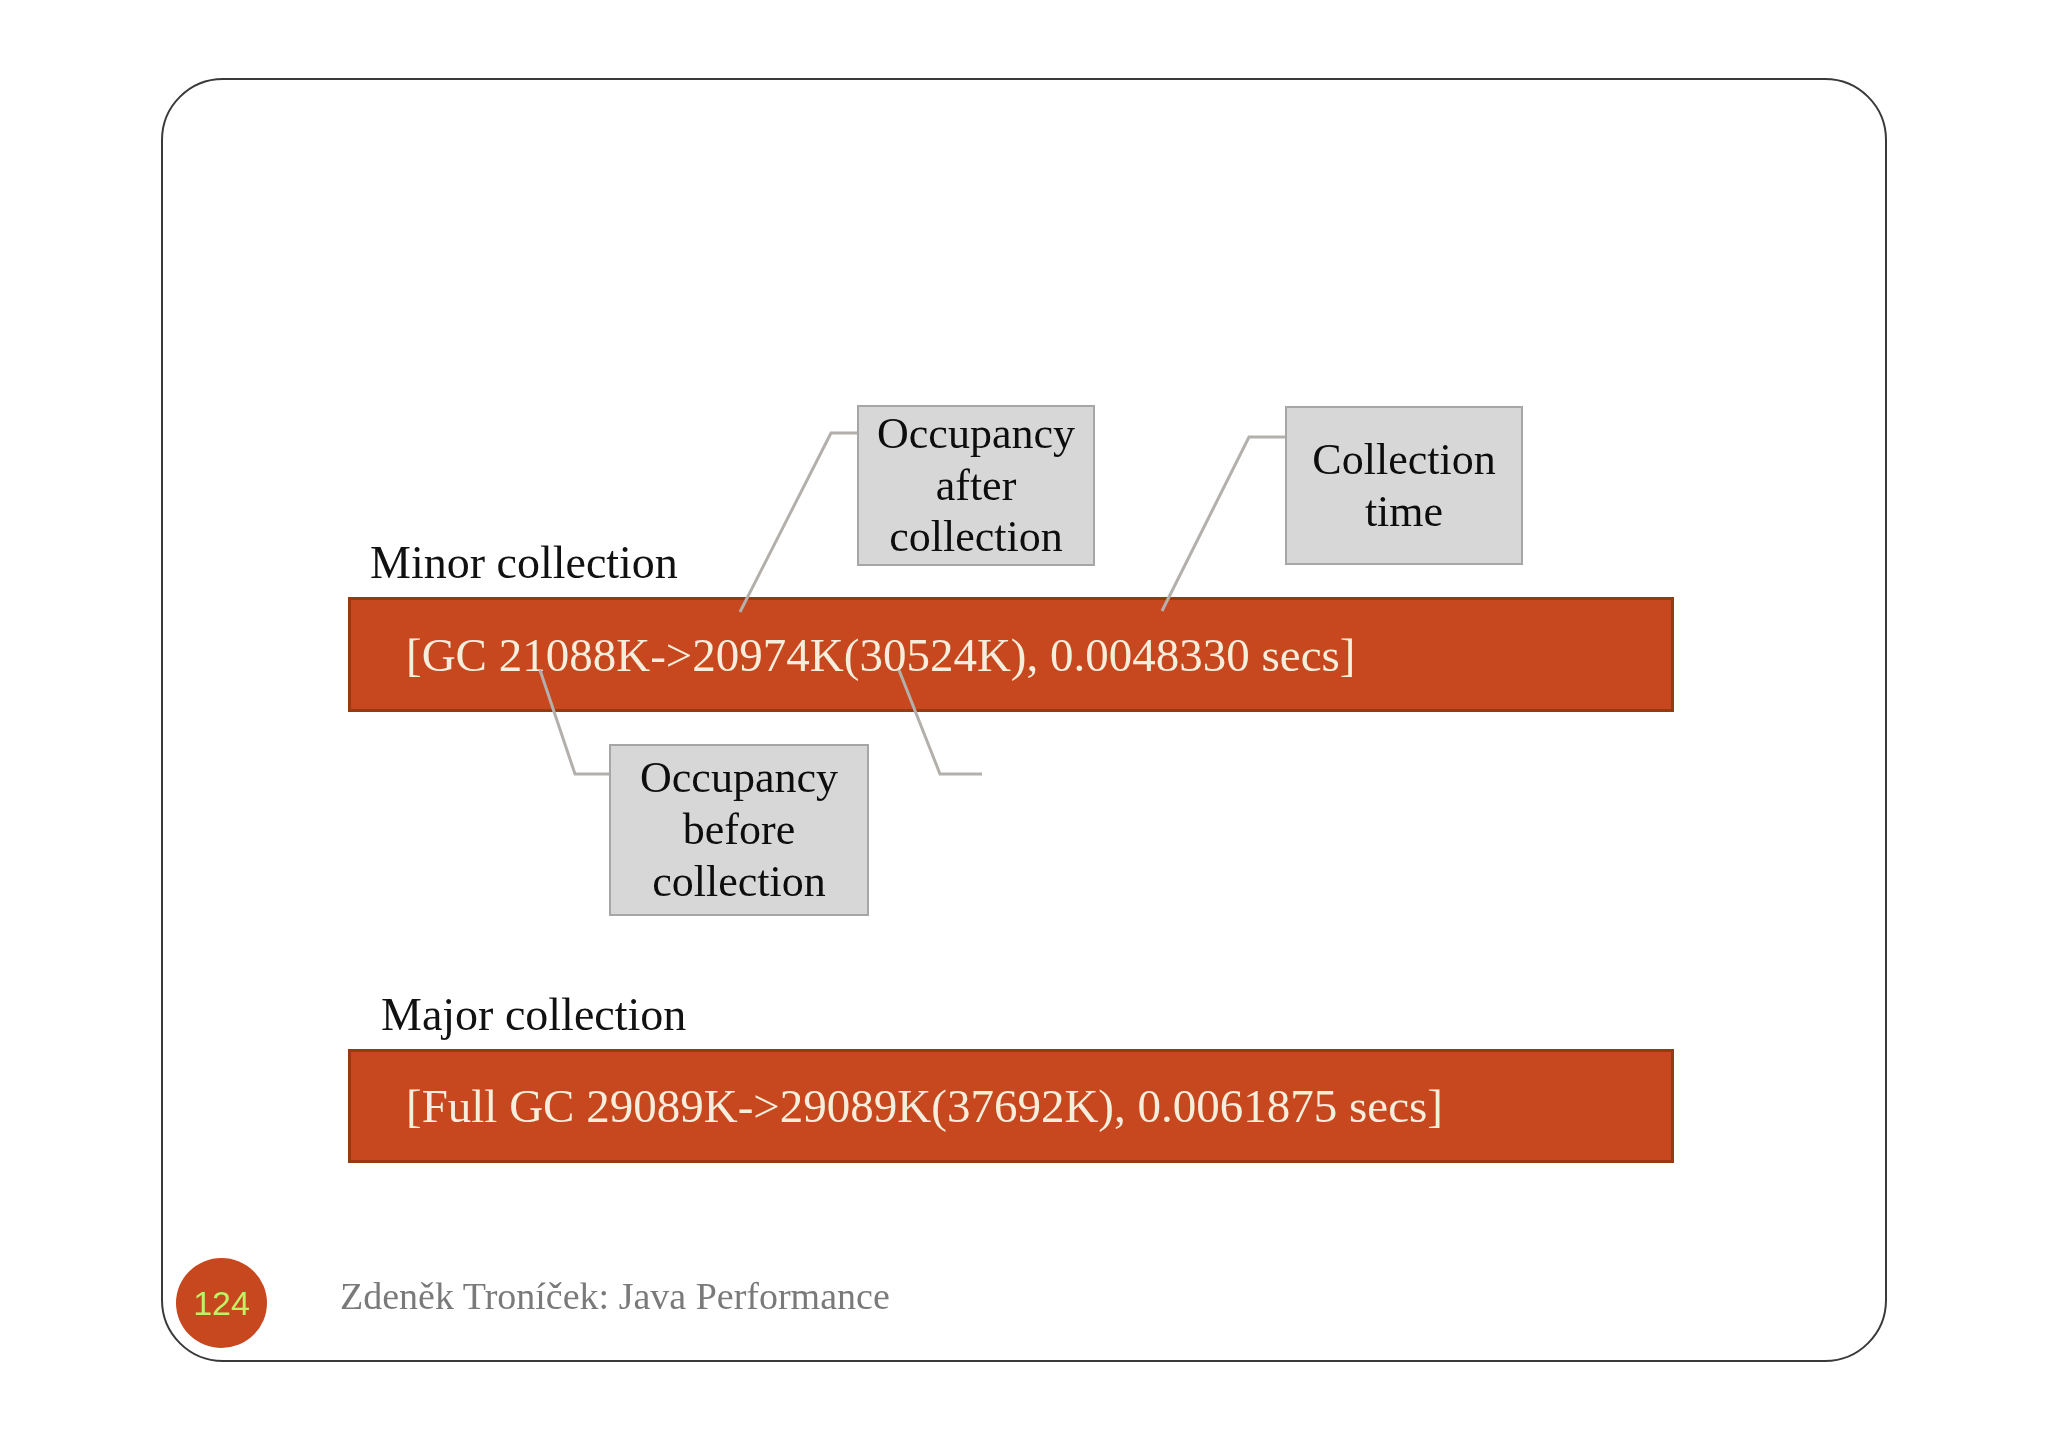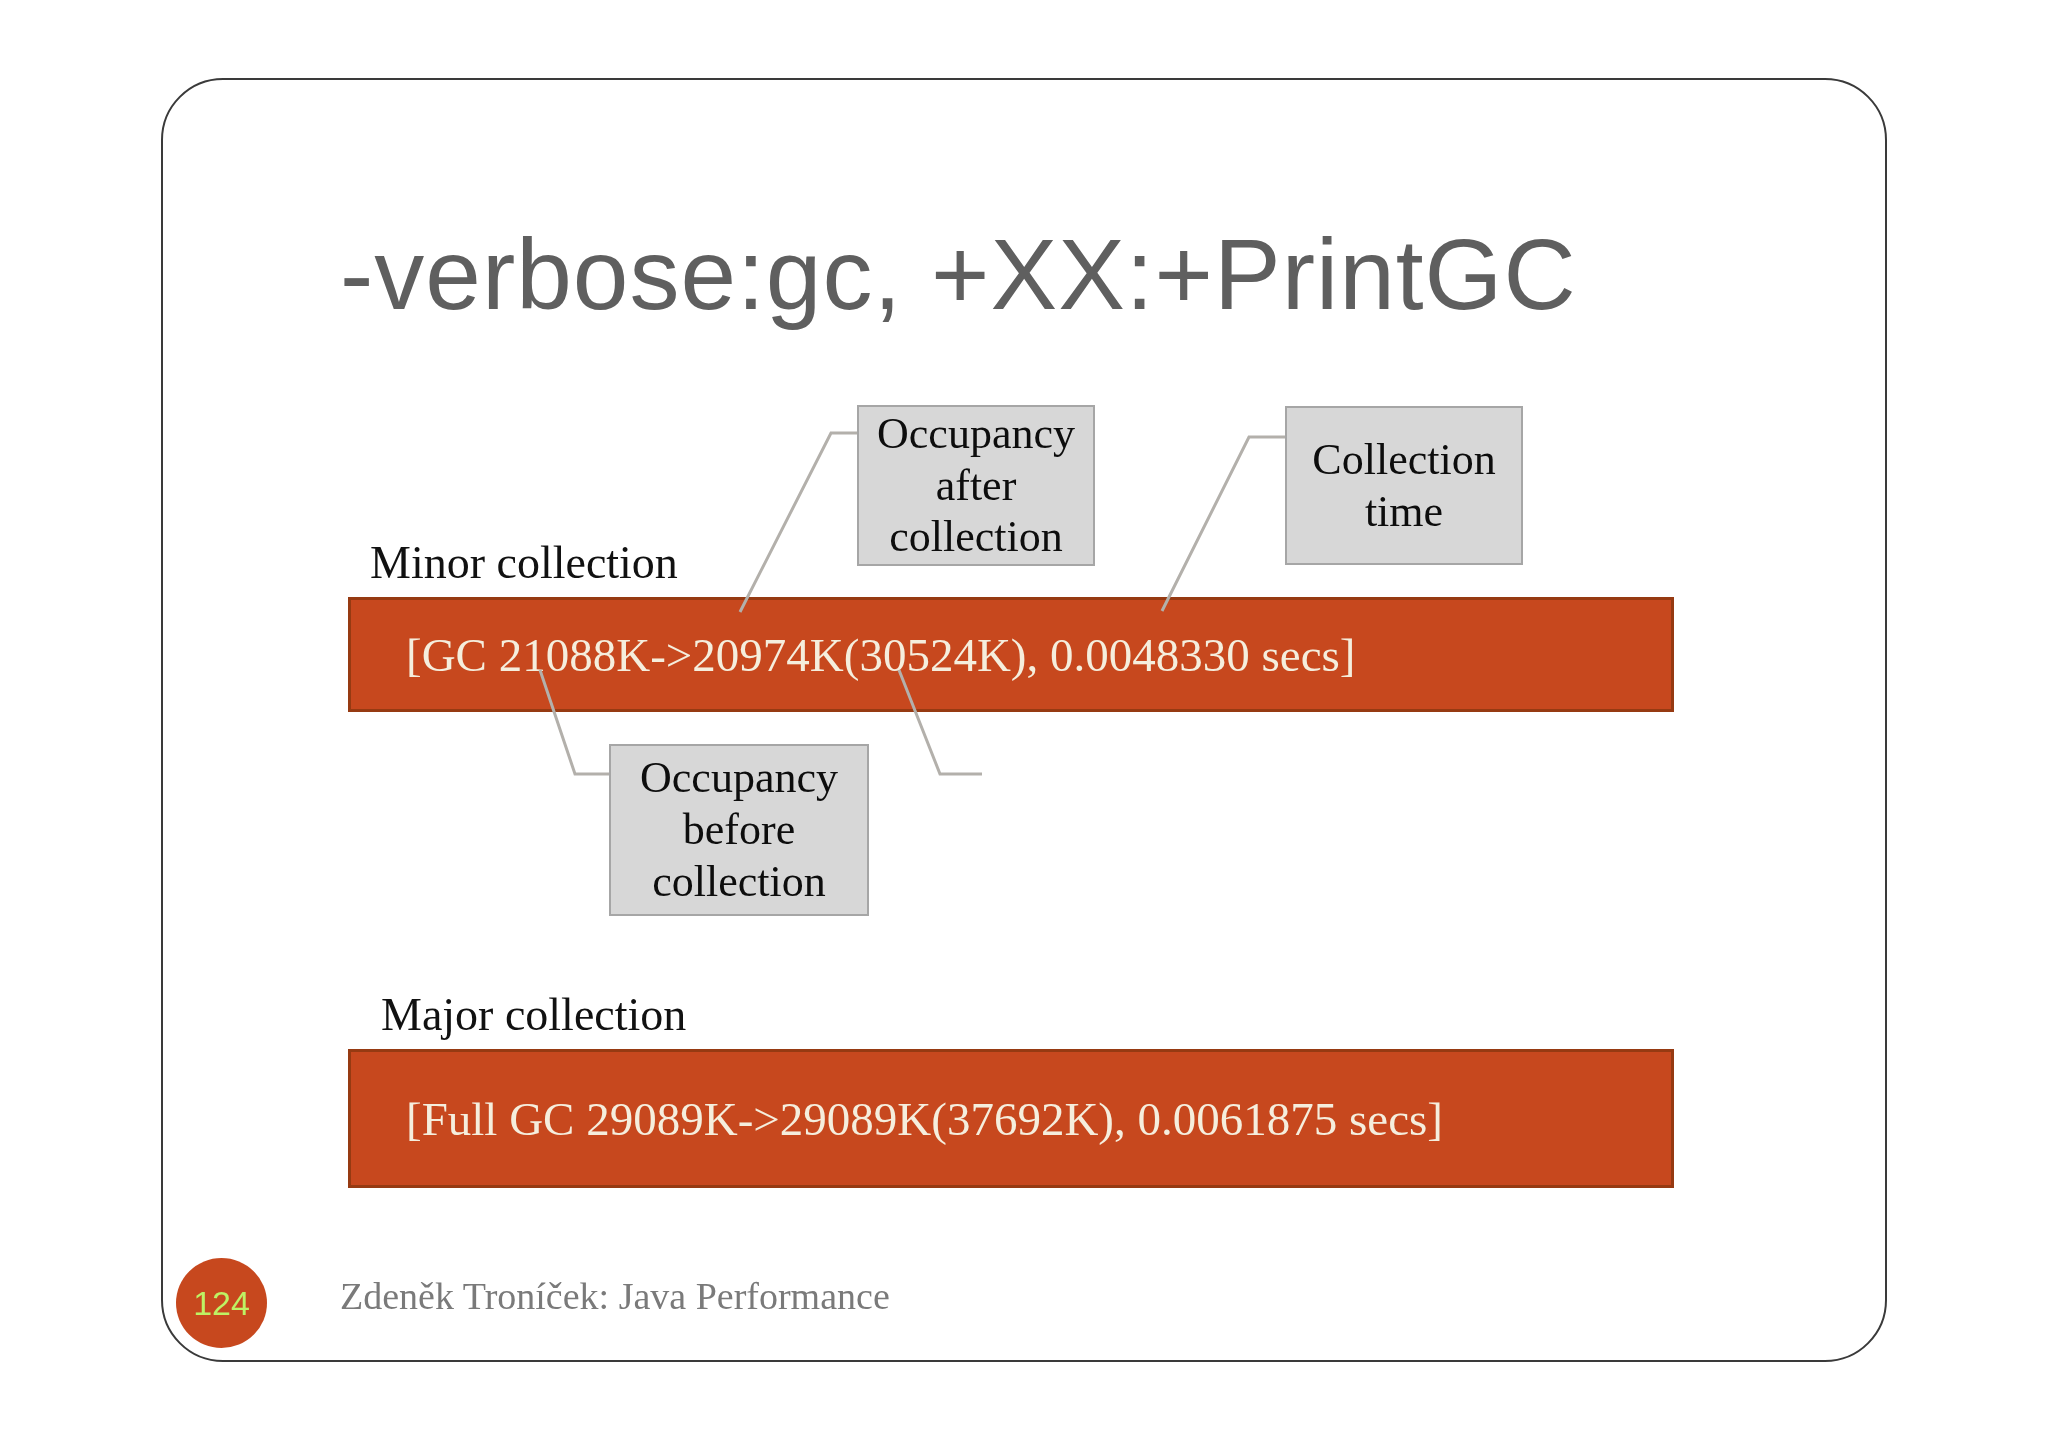--- a/index.html
+++ b/index.html
@@ -52,21 +52,21 @@
     position:absolute;
     left:348px;
     width:1326px;
     background:var(--accent-orange);
     border:3px solid var(--bar-border);
     display:flex;
     align-items:center;
     padding-left:37px;
   }
   .bar-minor{top:597px;height:115px;}
-  .bar-major{top:1049px;height:139px;}
+  .bar-major{top:1049px;height:114px;}
   .gc-bar .log{
     padding-left:18px;
     font-size:47px;
     color:var(--bar-text);
     white-space:nowrap;
   }
   .callout{
     position:absolute;
     background:var(--callout-fill);
     border:2px solid var(--callout-border);
@@ -112,21 +112,20 @@
     white-space:nowrap;
   }
 </style>
 </head>
 <body>
 
 <div class="canvas">
 
   <div class="slide"></div>
 
-  <div class="title">-verbose:gc, +XX:+PrintGC</div>
 
   <div class="section-label label-minor">Minor collection</div>
 
   <div class="gc-bar bar-minor">
     <span class="log">[GC 21088K-&gt;20974K(30524K), 0.0048330 secs]</span>
   </div>
 
   <div class="section-label label-major">Major collection</div>
 
   <div class="gc-bar bar-major">

